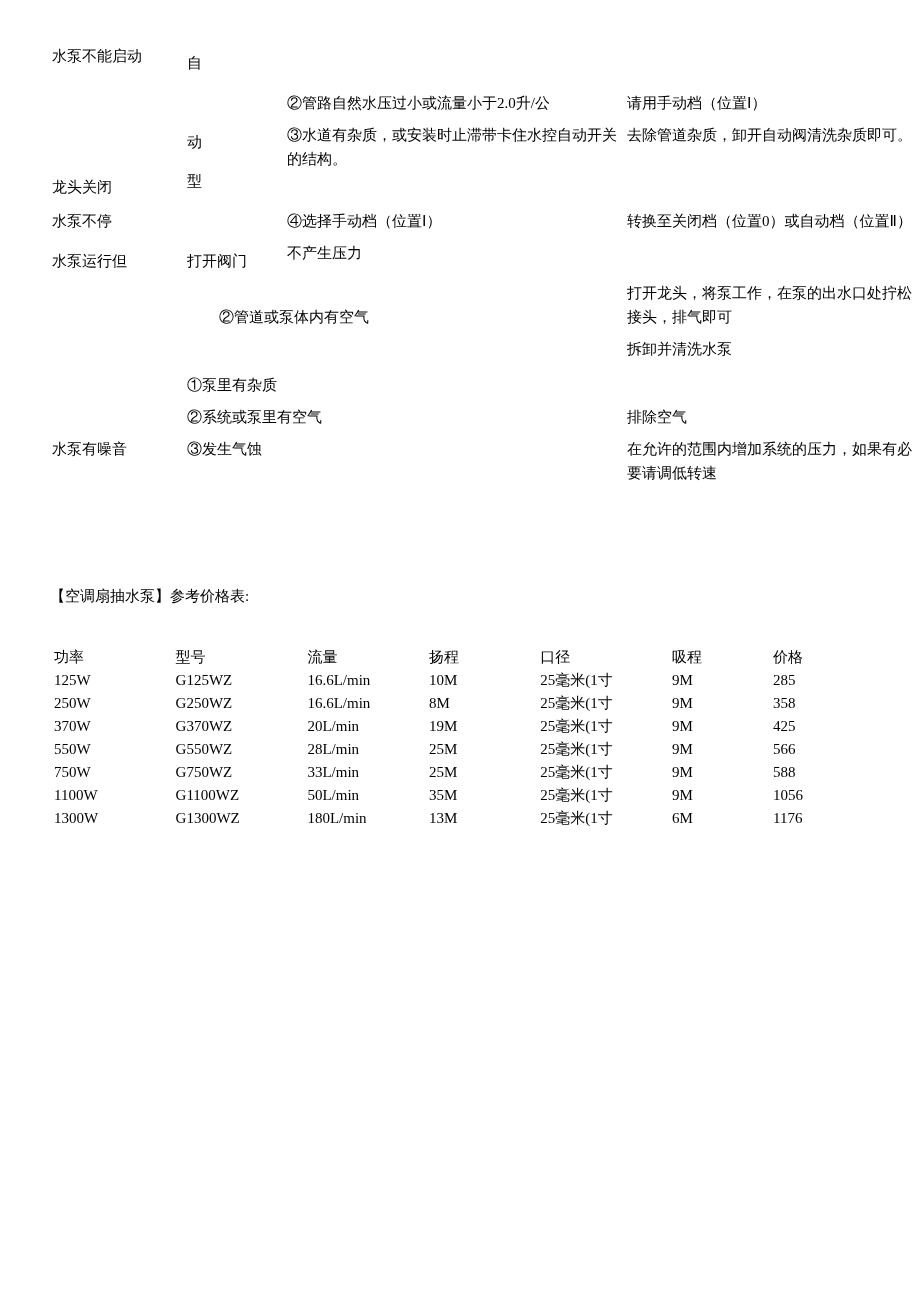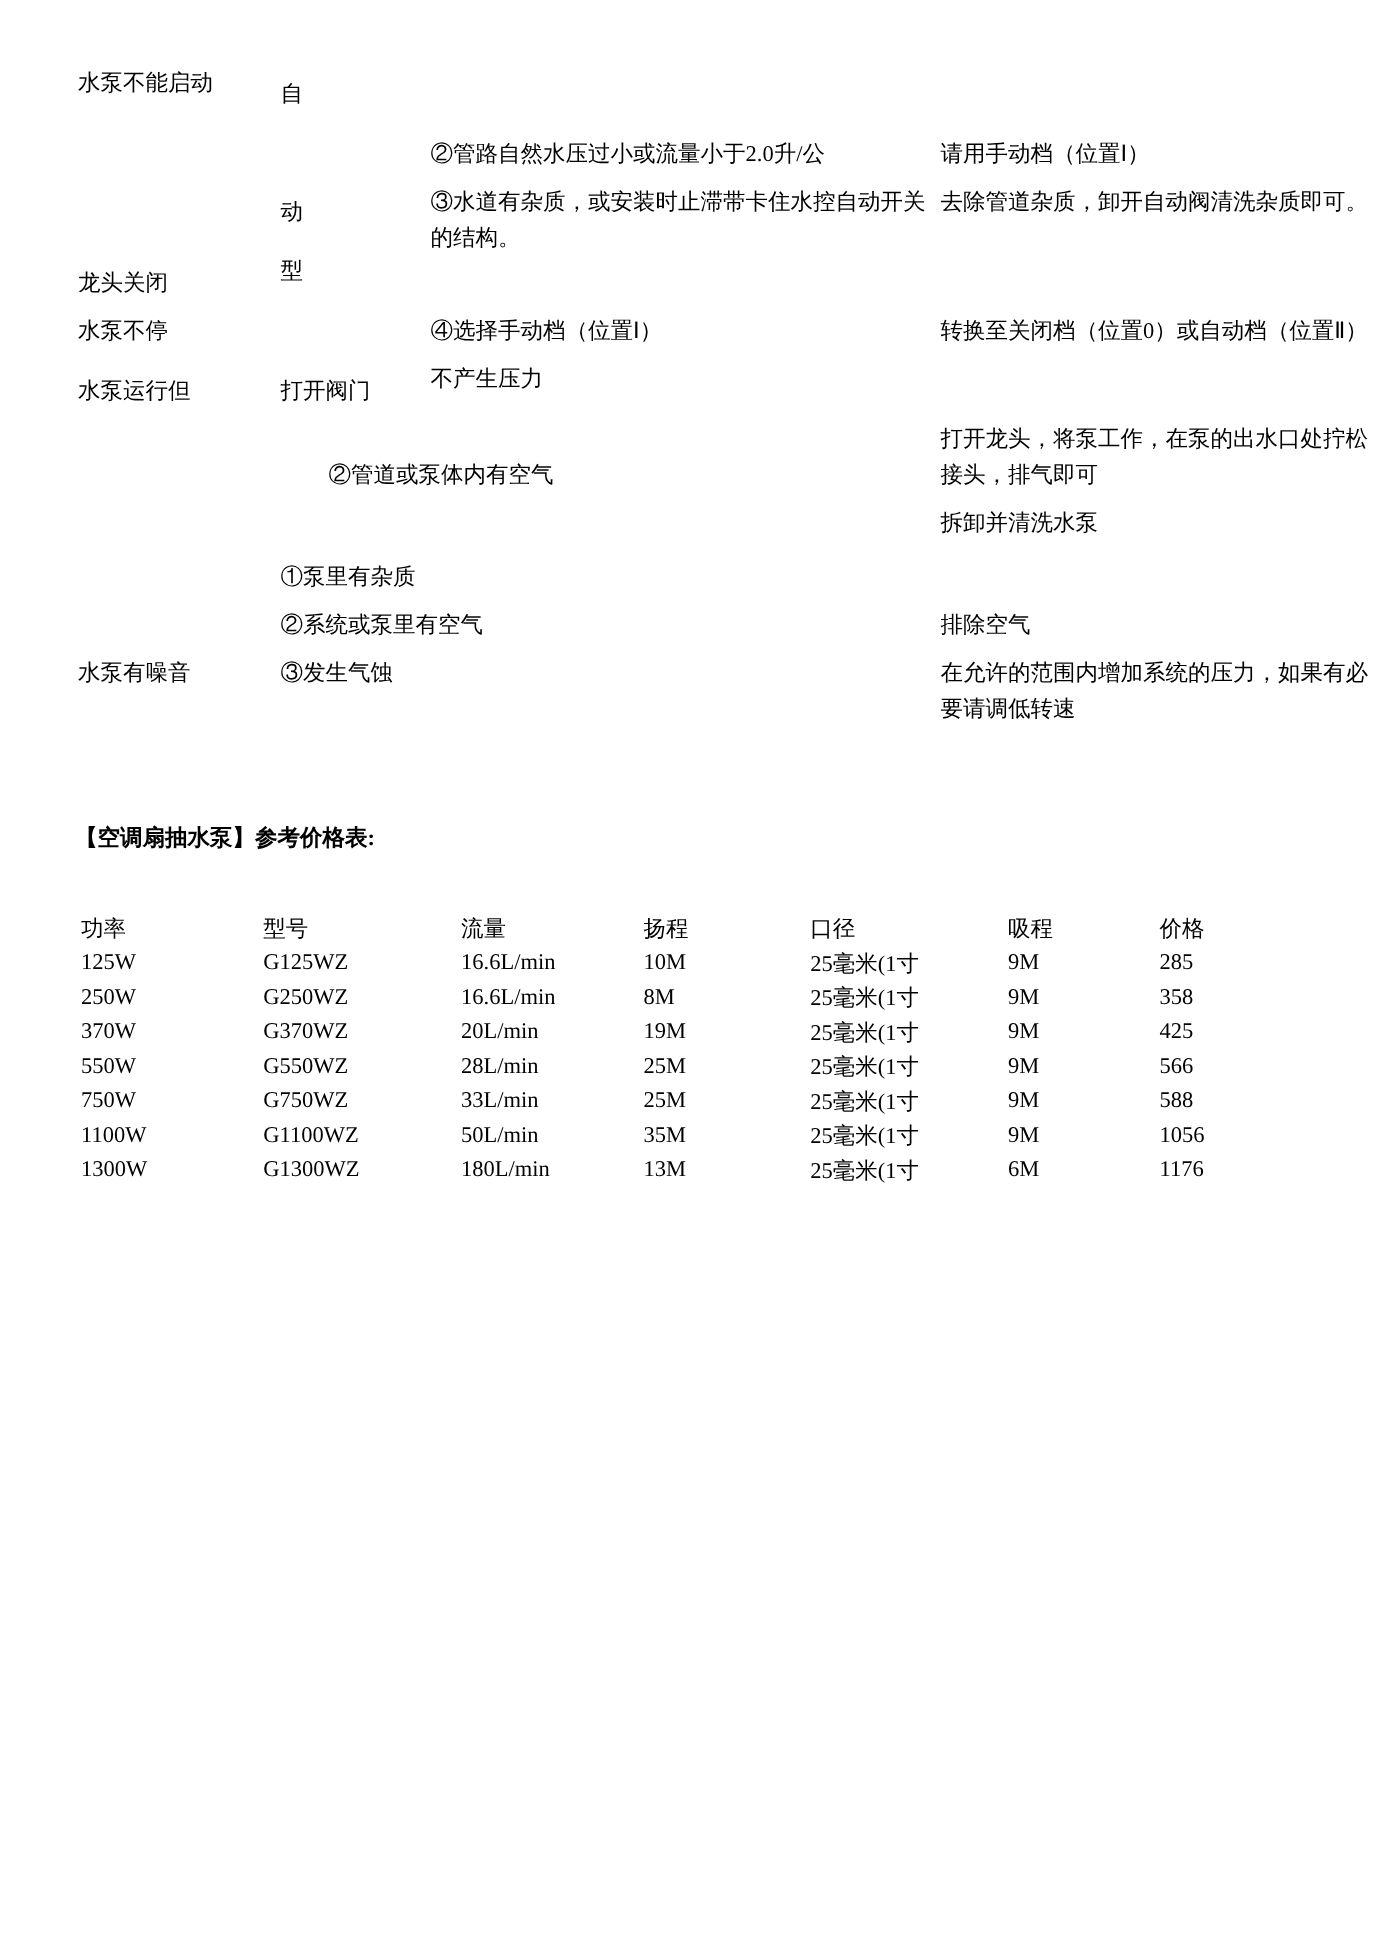--- a/index.html
+++ b/index.html
@@ -16,24 +16,23 @@
     display: grid;
     grid-template-columns: 135px 100px 340px 300px;
     column-gap: 0;
     align-items: start;
   }
   .tcell {
     padding: 4px 2px;
     line-height: 1.6;
   }
   .section-title {
-    margin-top: 60px;
+    margin-top: 98px;
     margin-bottom: 40px;
     font-size: 15px;
-    font-weight: bold;
   }
   table.prices {
     border-collapse: collapse;
     width: 100%;
     font-family: "Times New Roman", "SimSun", serif;
   }
   table.prices th, table.prices td {
     text-align: left;
     font-weight: normal;
     padding: 2px 4px;
@@ -58,21 +57,21 @@
   <div class="tcell">水泵不能启动</div>
   <div class="tcell vert">自</div>
   <div class="tcell"></div>
   <div class="tcell"></div>
 
   <div class="tcell"></div>
   <div class="tcell"></div>
   <div class="tcell">②管路自然水压过小或流量小于2.0升/公</div>
   <div class="tcell">请用手动档（位置Ⅰ）</div>
 
-  <div class="tcell" style="align-self:end;">龙头关闭</div>
+  <div class="tcell" style="align-self:end;font-family:Liberation Mono, monospace;">龙头关闭</div>
   <div class="tcell vert">
     <span>动</span><br>
     <span>型</span>
   </div>
   <div class="tcell">③水道有杂质，或安装时止滞带卡住水控自动开关的结构。</div>
   <div class="tcell">去除管道杂质，卸开自动阀清洗杂质即可。</div>
 
   <div class="tcell">水泵不停</div>
   <div class="tcell"></div>
   <div class="tcell">④选择手动档（位置Ⅰ）</div>

